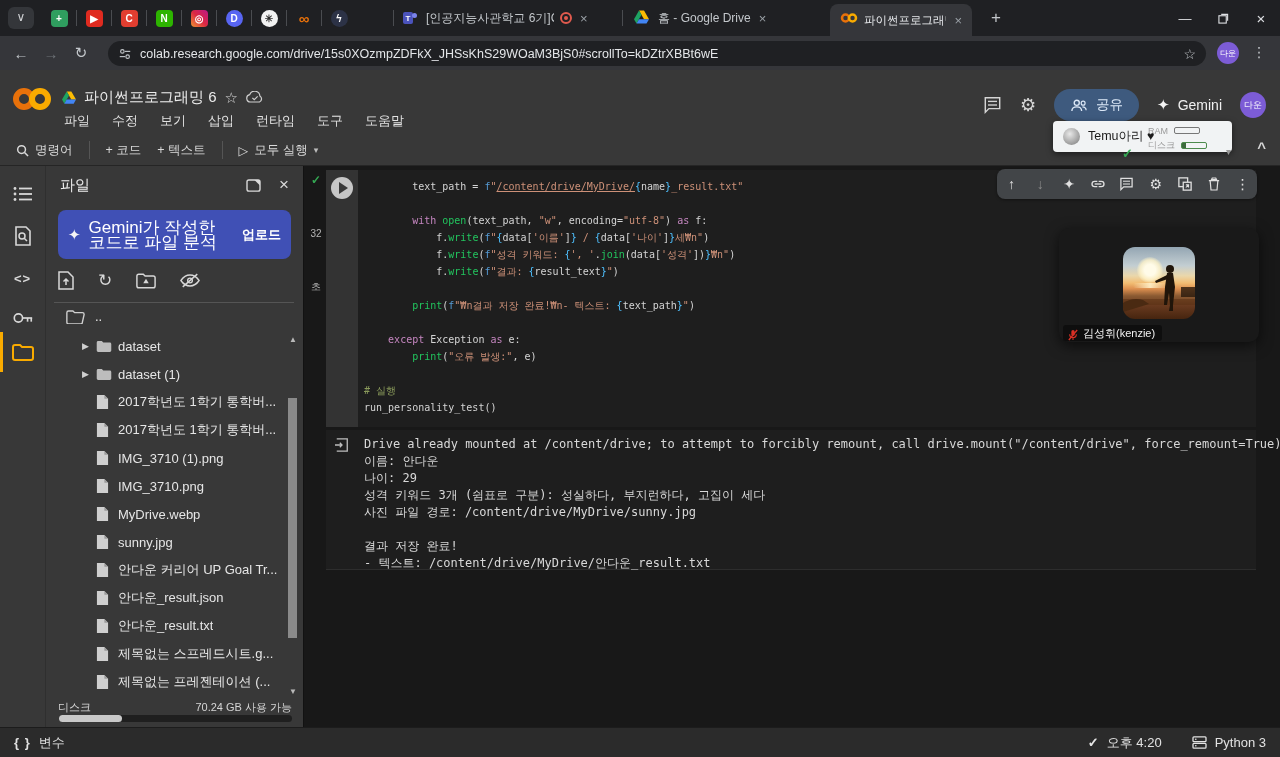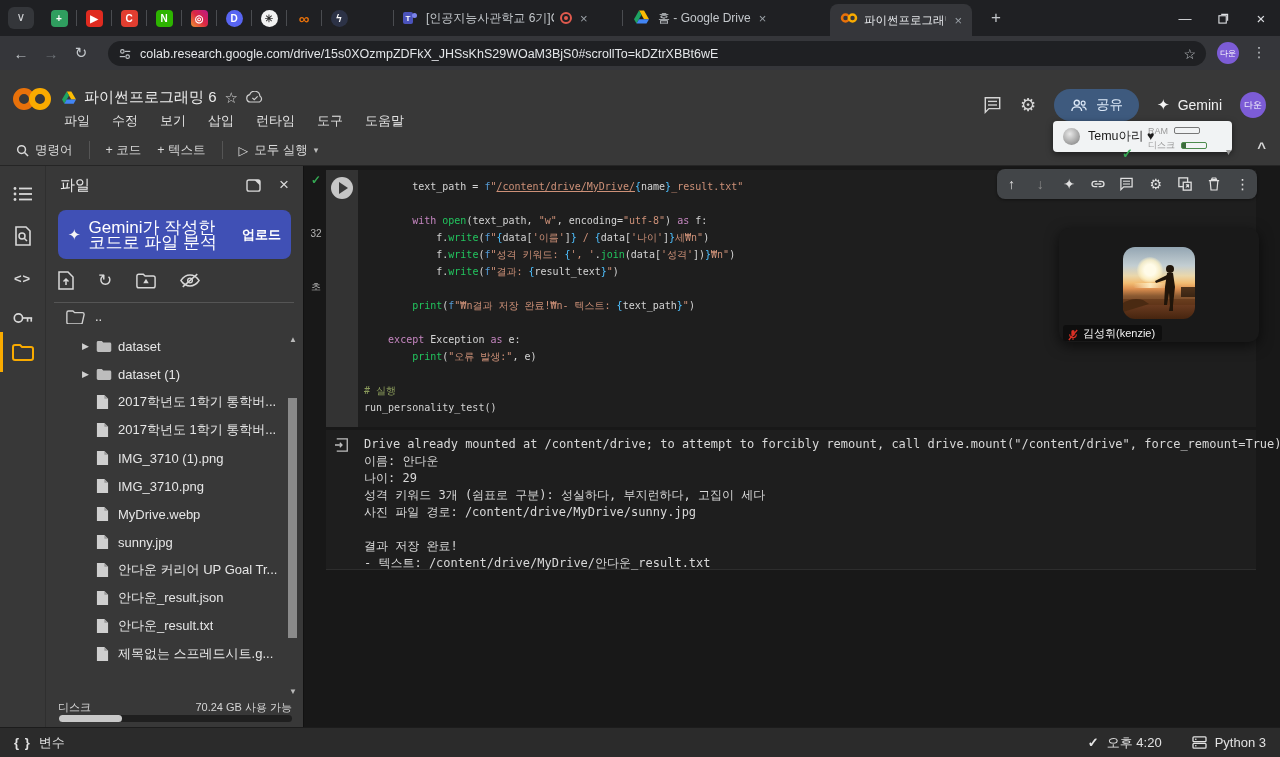--- a/index.html
+++ b/index.html
@@ -534,20 +534,30 @@
         <div class="frow">
           <span class="nocaret"></span>
           <span class="ficon">
             <svg width="13" height="16" viewBox="0 0 14 17">
               <path d="M1 1h8l4 4v11H1z" fill="#cfcfcf"></path>
               <path d="M9 1v4h4" fill="#9a9a9a"></path>
             </svg>
           </span>
           <span class="fname">제목없는 스프레드시트.g...</span>
         </div>
+        <div class="frow">
+          <span class="nocaret"></span>
+          <span class="ficon">
+            <svg width="13" height="16" viewBox="0 0 14 17">
+              <path d="M1 1h8l4 4v11H1z" fill="#cfcfcf"></path>
+              <path d="M9 1v4h4" fill="#9a9a9a"></path>
+            </svg>
+          </span>
+          <span class="fname">제목없는 프레젠테이션 (...</span>
+        </div>
       </div>
     <div class="fscroll-arrow" style="top:169px">▲</div>
     <div class="fscroll-handle"></div>
     <div class="fscroll-arrow" style="top:521px">▼</div>
     <div class="diskrow">
       <span>디스크</span>
       <span style="position:absolute;right:0">70.24 GB 사용 가능</span>
       <div class="diskbar">
           <div class="diskfill"></div>
         </div>

